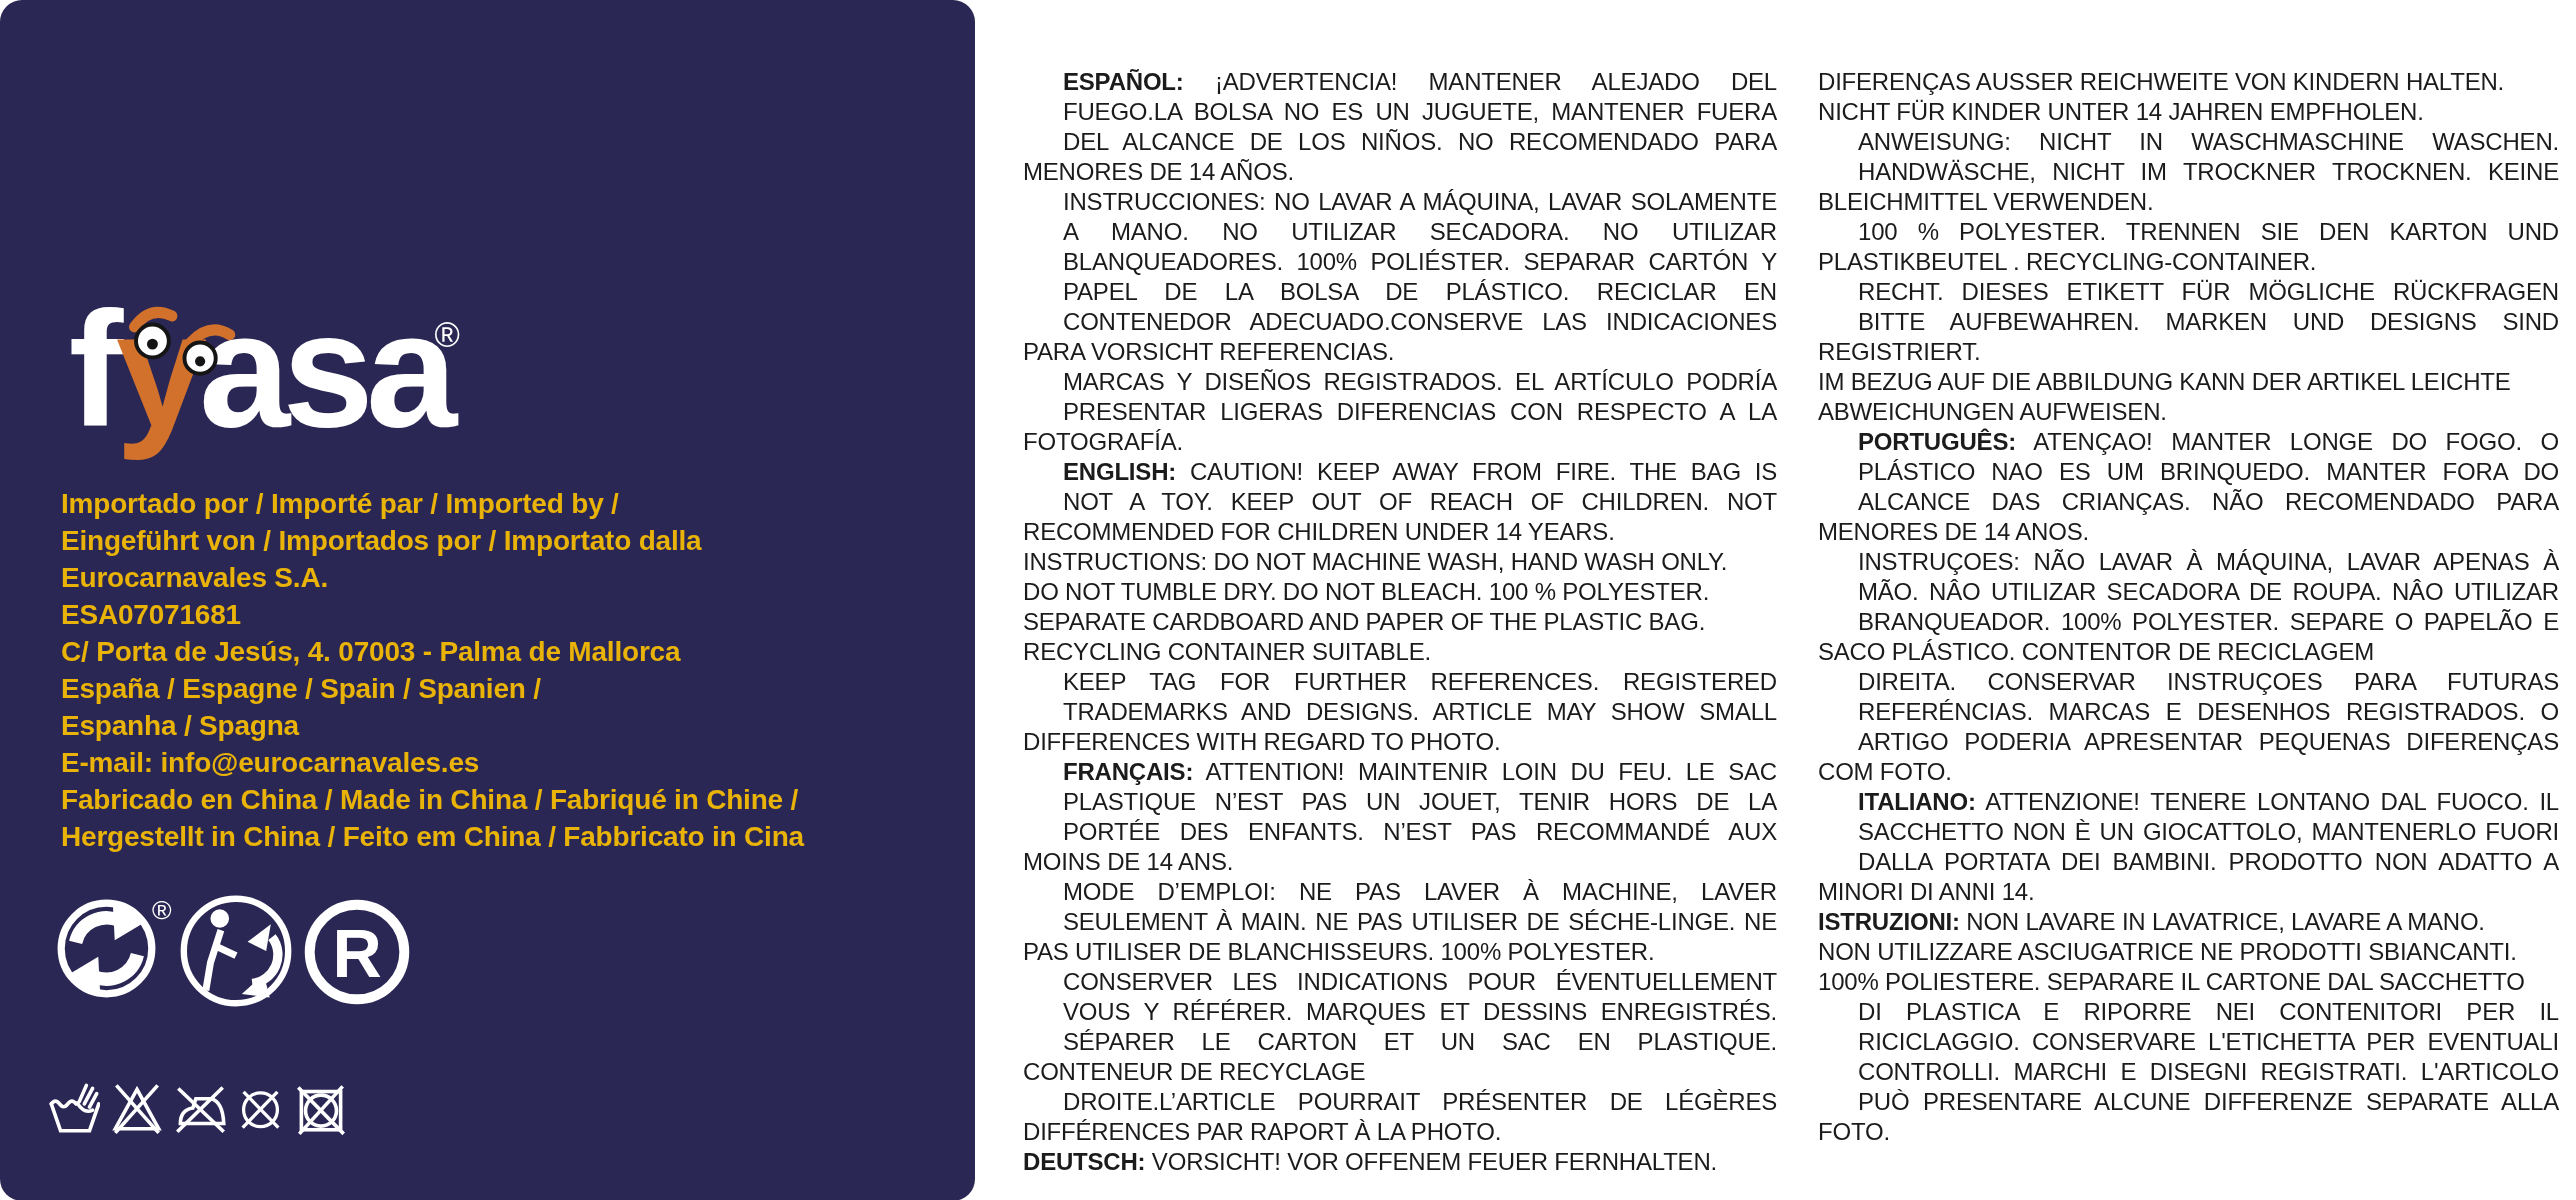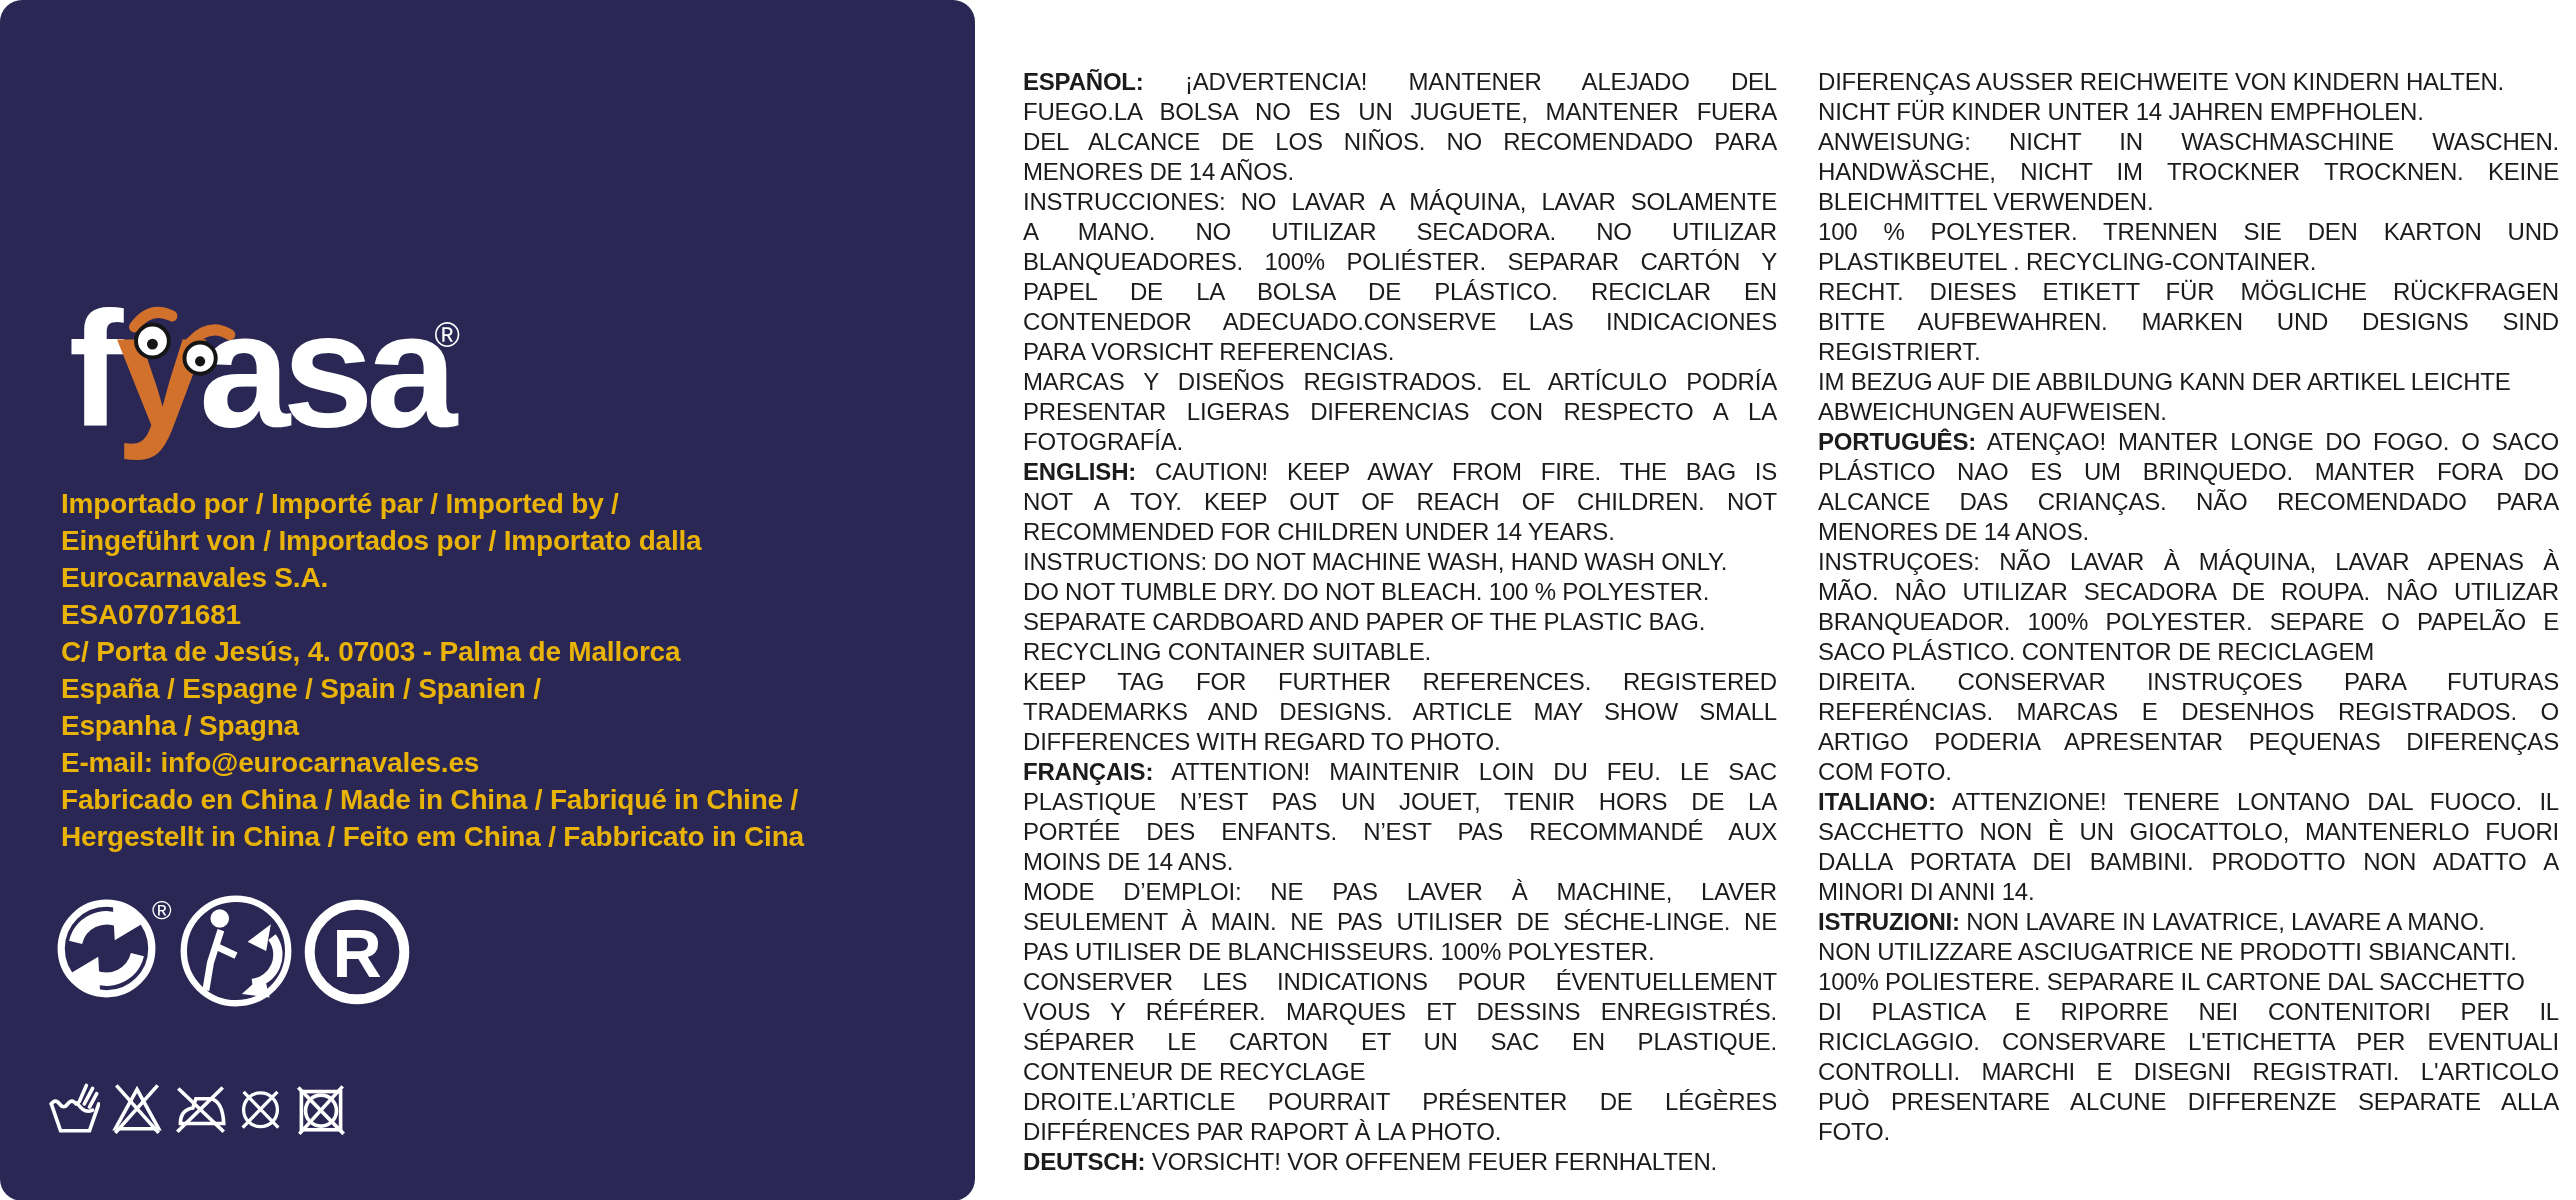--- a/index.html
+++ b/index.html
@@ -14,21 +14,21 @@
   .minireg{position:absolute;left:152px;top:897px;color:#ffffff;font-size:26.6px;font-weight:400;line-height:1;}
   .care-row{position:absolute;left:48px;top:1074px;display:flex;gap:11px;}
   .care-row svg{display:block;}
   
   .instructions{position:absolute;left:975px;top:0;width:1601px;height:1201px;background:#ffffff;}
   .col{position:absolute;top:67px;}
   .col-1{left:48px;width:754px;}
   .col-2{left:843px;width:741px;}
   .tline{height:30px;line-height:30px;font-size:24px;letter-spacing:-0.2px;overflow:hidden;color:#1b1b1b;}
   .tline b{font-weight:700;}
-  .tline.j{text-align:justify;}
+  .tline.j{text-align:justify;margin-left:40px;}
   .tline.j::after{content:"";display:inline-block;width:100%;height:0;vertical-align:top;}
 </style>
 </head>
 <body>
 
 <div class="stage">
 
   <aside class="brand-panel">
 
     <div class="logo">

